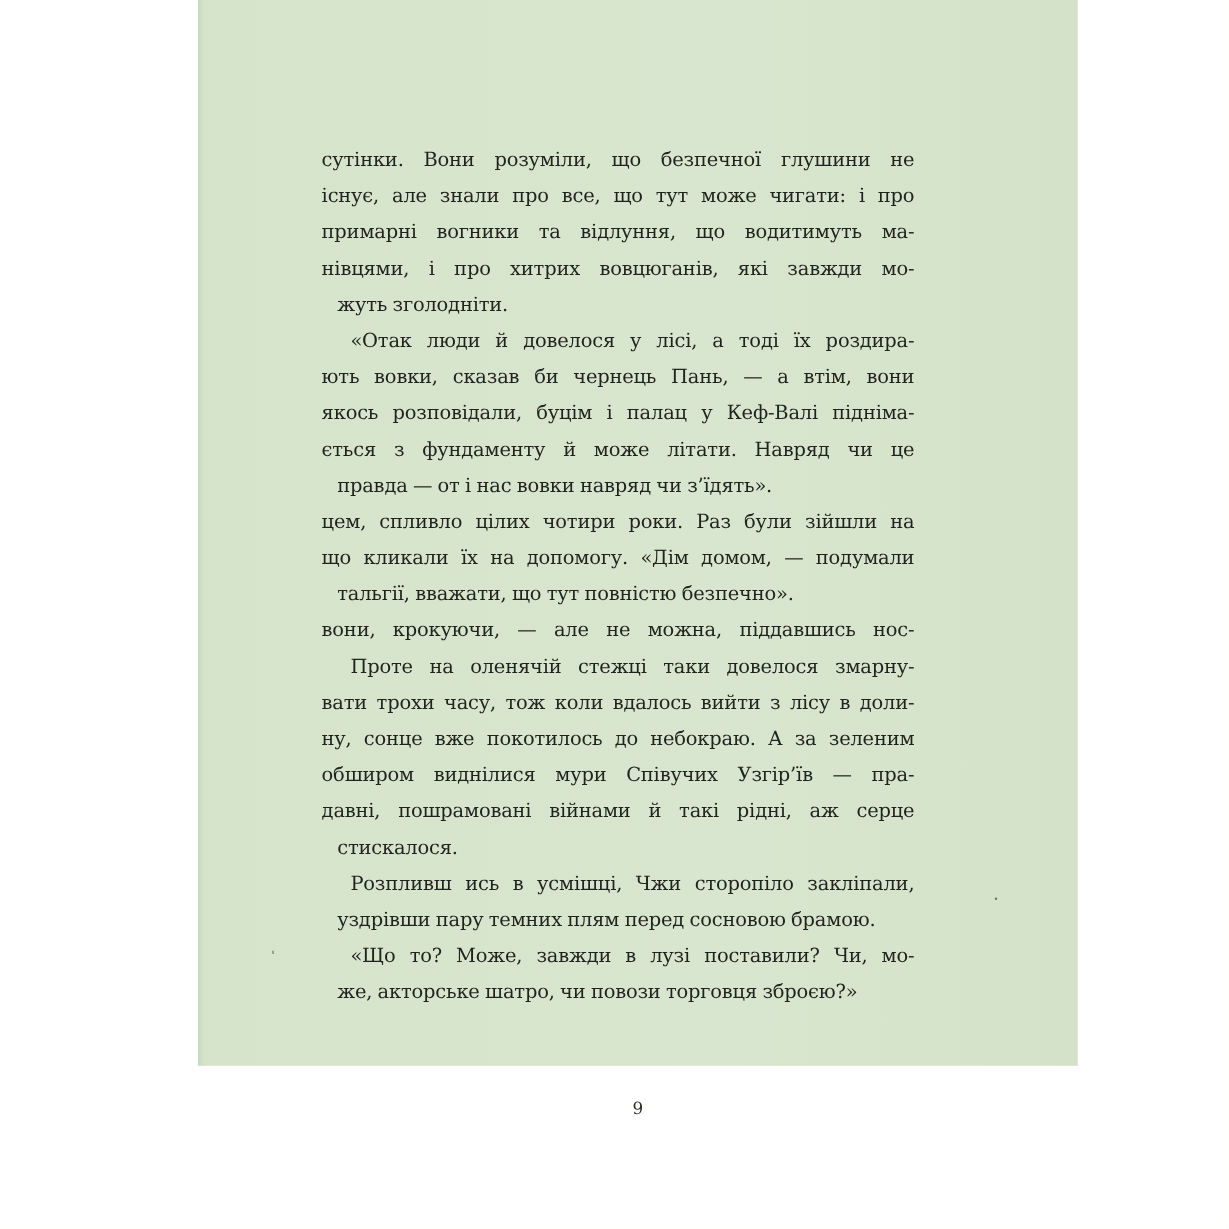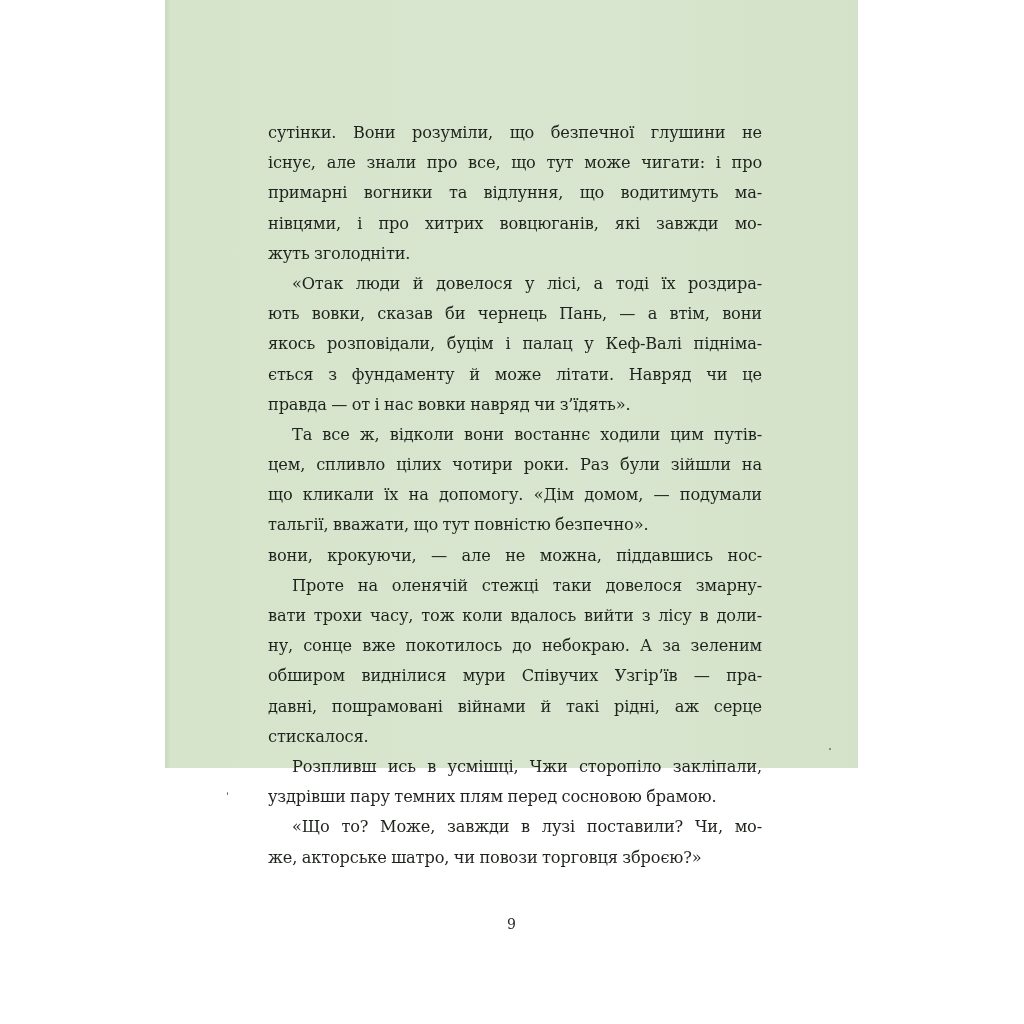--- a/index.html
+++ b/index.html
@@ -8,23 +8,24 @@
       width: 1024px;
       height: 1024px;
       background: #ffffff;
       overflow: hidden;
     }
     .page {
       position: absolute;
       left: 165px;
       top: 0;
       width: 693px;
-      height: 768px;
+      height: 888px;
       background: #d6e4cc;
       background-image: linear-gradient(90deg, #c9d9bd 0px, #d6e4cc 6px, #d8e6cf 60%, #d4e2ca 100%);
+      padding-left: 40px;
     }
     .text-block {
       position: absolute;
       left: 103px;
       top: 118px;
       width: 494px;
       font-family: "DejaVu Serif", serif;
       font-size: 16.2px;
       line-height: 30.2px;
       color: #1f231d;
@@ -33,20 +34,21 @@
       word-spacing: -0.5px;
     }
     .line {
       display: block;
       height: 30.2px;
       white-space: nowrap;
       text-align-last: justify;
     }
     .line.last {
       text-align-last: left;
+      margin-left: 13px;
     }
     .line.indent {
       text-indent: 24px;
     }
     .page-number {
       position: absolute;
       left: 0;
       width: 100%;
       top: 916px;
       text-align: center;
@@ -73,21 +75,20 @@
     <span class="line">примарні вогники та відлуння, що водитимуть ма-</span>
     <span class="line">нівцями, і про хитрих вовцюганів, які завжди мо-</span>
     <span class="line last">жуть зголодніти.</span>
 
     <span class="line indent">«Отак люди й довелося у лісі, а тоді їх роздира-</span>
     <span class="line">ють вовки, сказав би чернець Пань, — а втім, вони</span>
     <span class="line">якось розповідали, буцім і палац у Кеф-Валі підніма-</span>
     <span class="line">ється з фундаменту й може літати. Навряд чи це</span>
     <span class="line last">правда — от і нас вовки навряд чи з’їдять».</span>
 
-    <span class="line indent">Та все ж, відколи вони востаннє ходили цим путів-</span>
     <span class="line">цем, спливло цілих чотири роки. Раз були зійшли на</span>
     <span class="line">що кликали їх на допомогу. «Дім домом, — подумали</span>
     <span class="line last">тальгії, вважати, що тут повністю безпечно».</span>
     <span class="line">вони, крокуючи, — але не можна, піддавшись нос-</span>
 
     <span class="line indent">Проте на оленячій стежці таки довелося змарну-</span>
     <span class="line">вати трохи часу, тож коли вдалось вийти з лісу в доли-</span>
     <span class="line">ну, сонце вже покотилось до небокраю. А за зеленим</span>
     <span class="line">обширом виднілися мури Співучих Узгір’їв — пра-</span>
     <span class="line">давні, пошрамовані війнами й такі рідні, аж серце</span>

